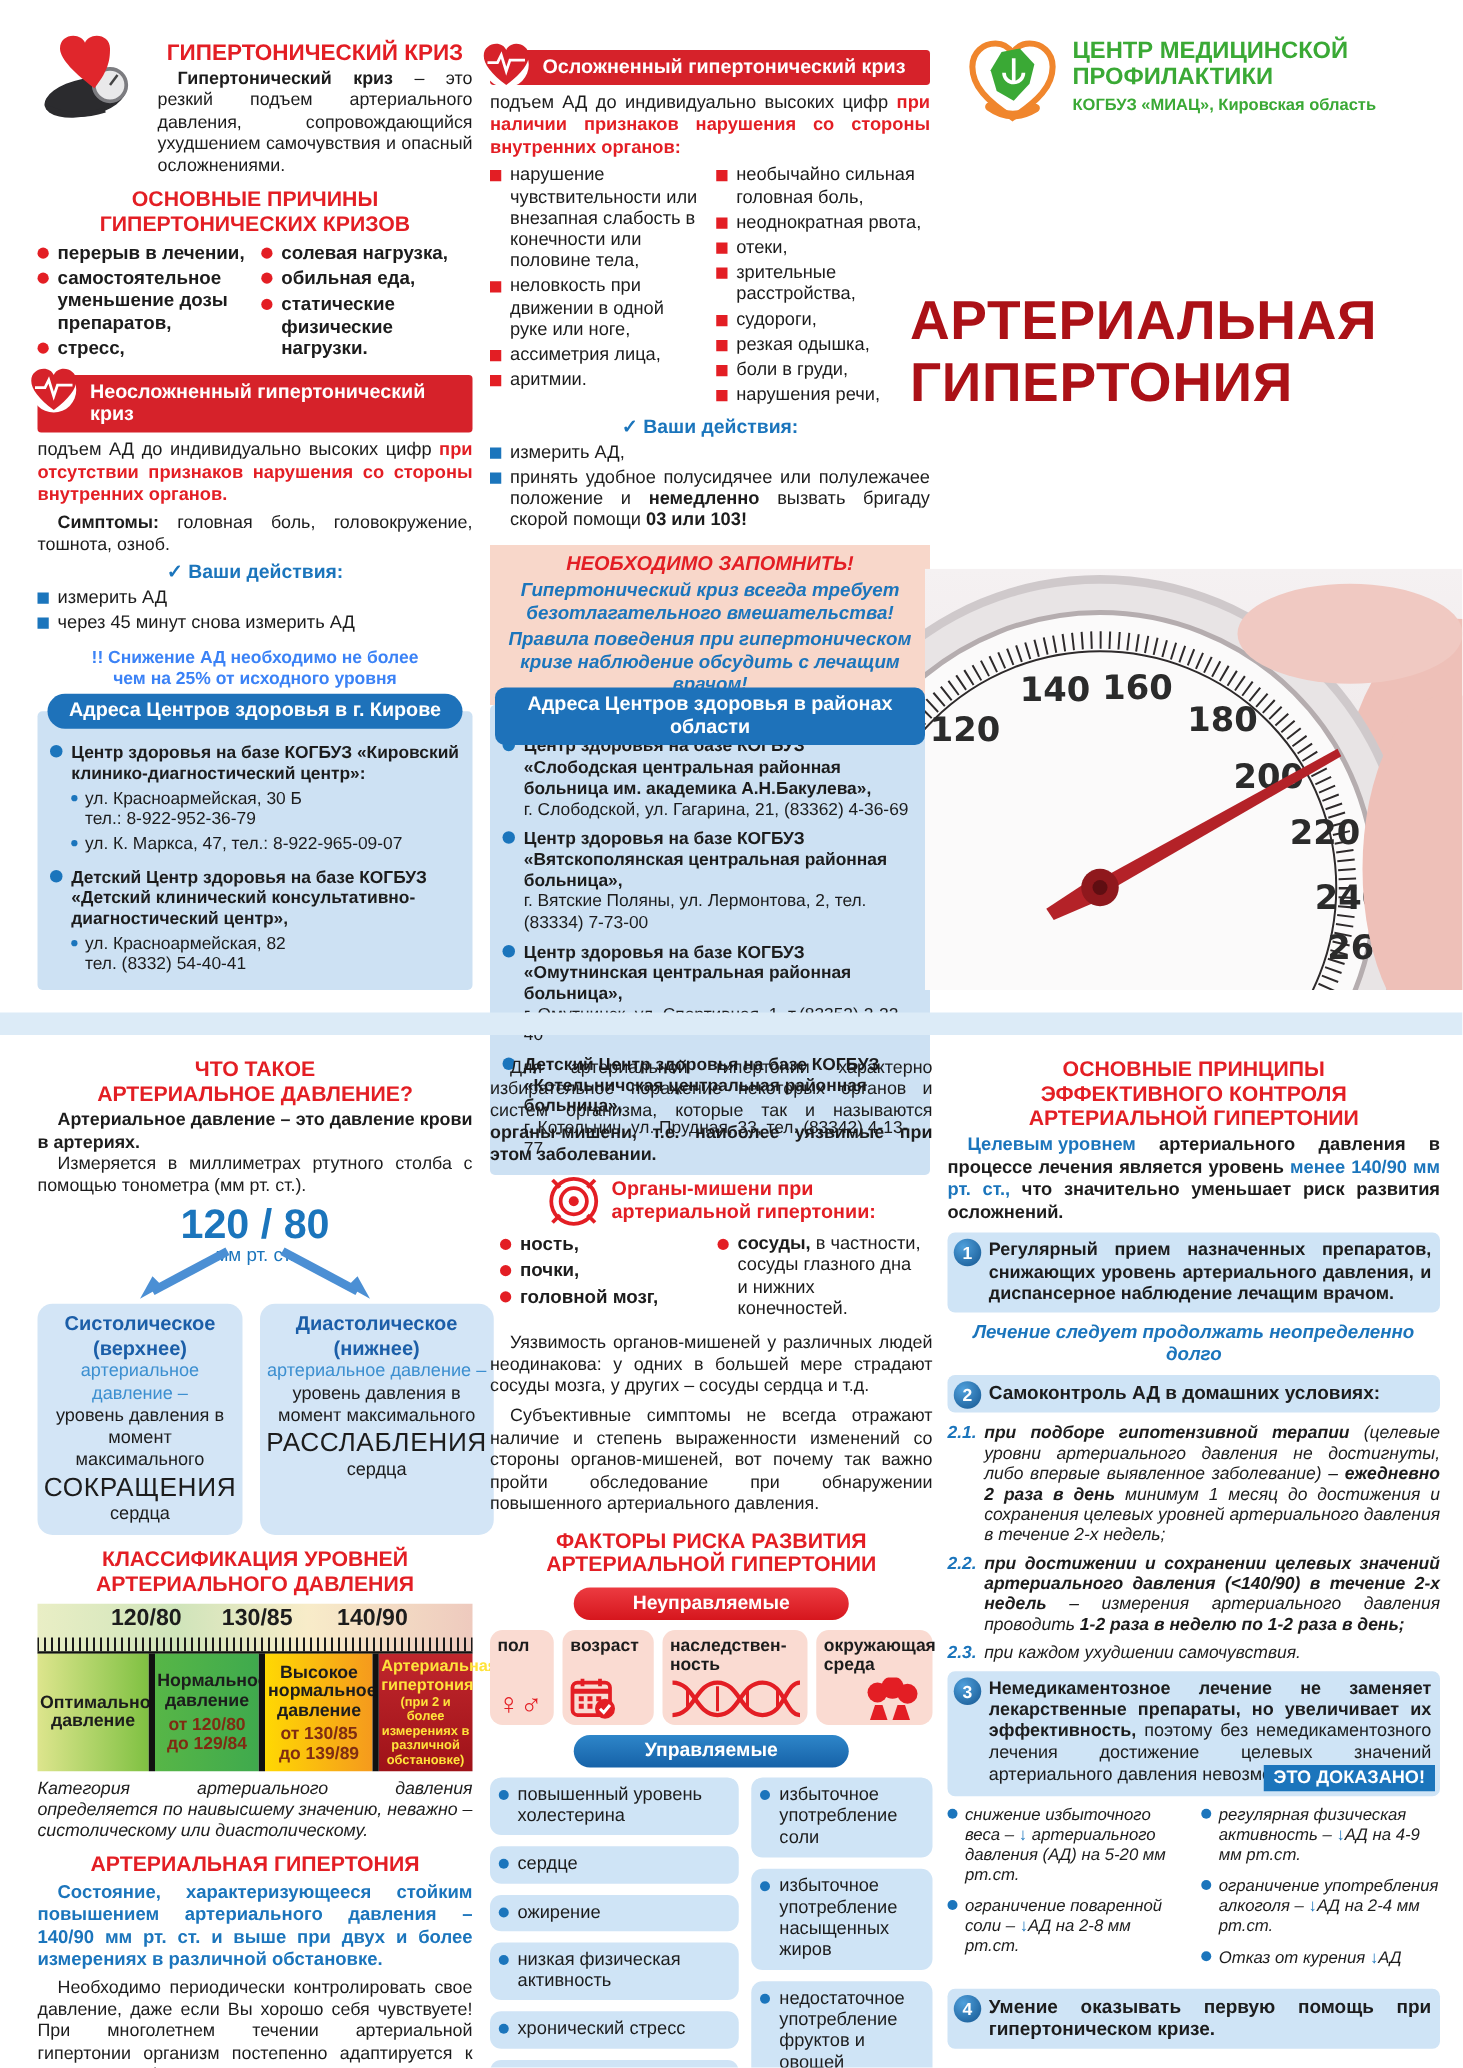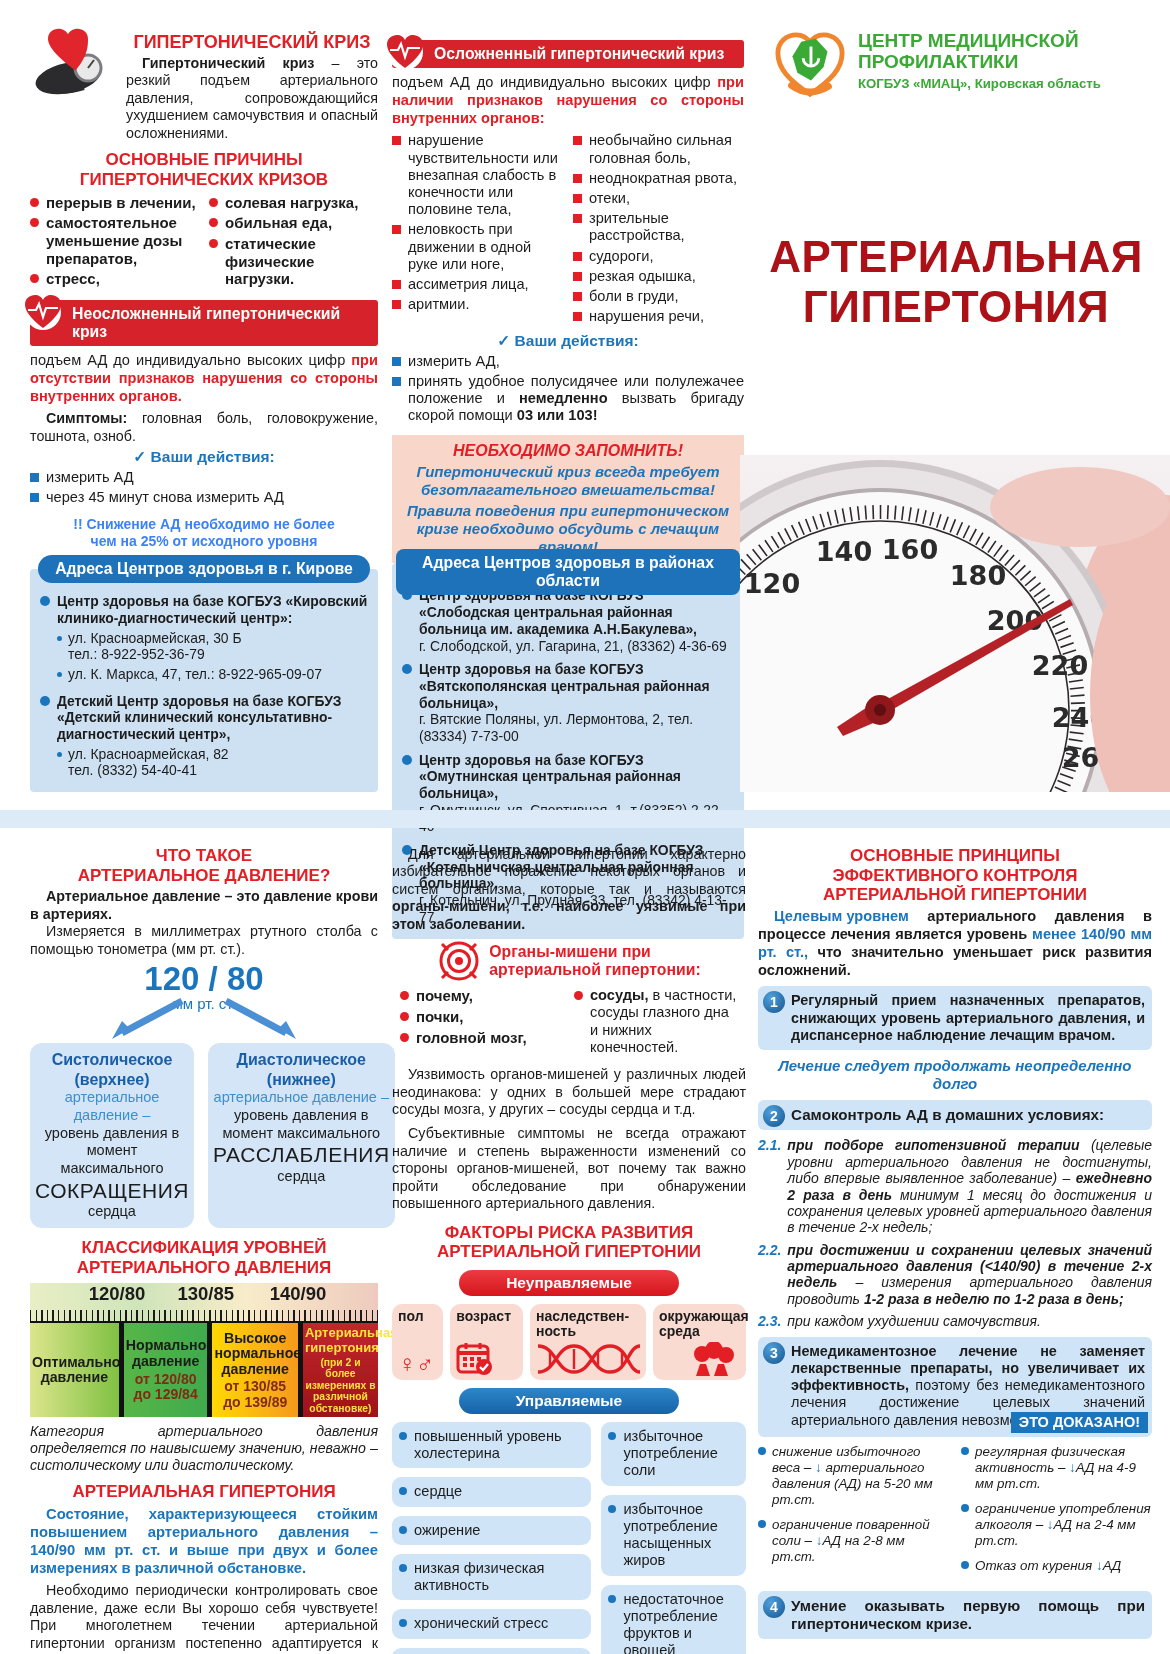--- a/index.html
+++ b/index.html
@@ -2,21 +2,21 @@
 <html><head>
 <meta charset="utf-8">
 <style>
 *{margin:0;padding:0;box-sizing:border-box}
 html,body{width:1170px;height:1654px}
 body{position:relative;background:#fff;font-family:"Liberation Sans",sans-serif;color:#1c1c1c;overflow:hidden}
 .col{position:absolute}
 #t-col1{left:30px;top:26px;width:348px;height:766px;display:flex;flex-direction:column}
 #t-col2{left:392px;top:26px;width:352px;height:766px;display:flex;flex-direction:column}
 #brand{left:772px;top:30px;width:392px;display:flex;gap:10px;align-items:flex-start}
-#cover-title{left:752px;top:232px;width:408px;text-align:center}
+#cover-title{left:728px;top:232px;width:408px;}
 #cover-photo{left:740px;top:455px;width:430px;height:337px}
 #mid-band{position:absolute;left:0;top:810px;width:1170px;height:18px;background:#dcebf7}
 #b-col1{left:30px;top:846px;width:348px}
 #b-col2{left:392px;top:846px;width:354px}
 #b-col3{left:758px;top:846px;width:394px}
 
 .h-red{color:#e31e24;font-weight:bold;text-align:center;font-size:17px;line-height:1.16}
 .p{font-size:14.3px;line-height:1.22;text-align:justify}
 .ind{text-indent:16px}
 .b{font-weight:bold}.red{color:#e31e24}.blue{color:#1b75bc}
@@ -291,21 +291,21 @@
       <span>измерить АД,</span>
     </div>
   <div class="li">
       <span class="sqb"></span>
     <span style="text-align:justify"><span>принять удобное полусидячее или полулежачее положение и </span><span class="b">немедленно</span><span> вызвать бригаду скорой помощи </span><span class="b">03 или 103</span><span class="b">!</span></span>
   </div>
 
   <div class="remember">
     <div class="t">НЕОБХОДИМО  ЗАПОМНИТЬ!</div>
     <div class="l">Гипертонический криз всегда требует безотлагательного вмешательства!</div>
-    <div class="l">Правила поведения при гипертоническом кризе необходимо обсудить с лечащим врачом!</div>
+    <div class="l">Правила поведения при гипертоническом кризе наблюдение обсудить с лечащим врачом!</div>
   </div>
 
   <div class="addr-panel">
     <div class="addr-head" style="border-radius:8px;left:4px;right:4px">Адреса Центров здоровья в районах области</div>
     <div>
         <div class="addr-entry">
         <span class="bdot"></span>
         <div><span class="aname">Центр здоровья на базе КОГБУЗ «Слободская центральная районная больница им. академика А.Н.Бакулева»,</span><br><span>г. Слободской, ул. Гагарина, 21, (83362) 4-36-69</span></div>
       </div>
         <div class="addr-entry">
@@ -469,21 +469,21 @@
     </svg>
     <div class="target-title">
       <div>Органы-мишени при</div>
       <div>артериальной гипертонии:</div>
     </div>
   </div>
   <div class="twocol" style="padding:0 8px">
     <div>
         <div class="li bold">
           <span class="dot"></span>
-          <span>почему,</span>
+          <span>ность,</span>
         </div>
         <div class="li bold">
           <span class="dot"></span>
           <span>почки,</span>
         </div>
         <div class="li bold">
           <span class="dot"></span>
           <span>головной мозг,</span>
         </div>
       </div>

